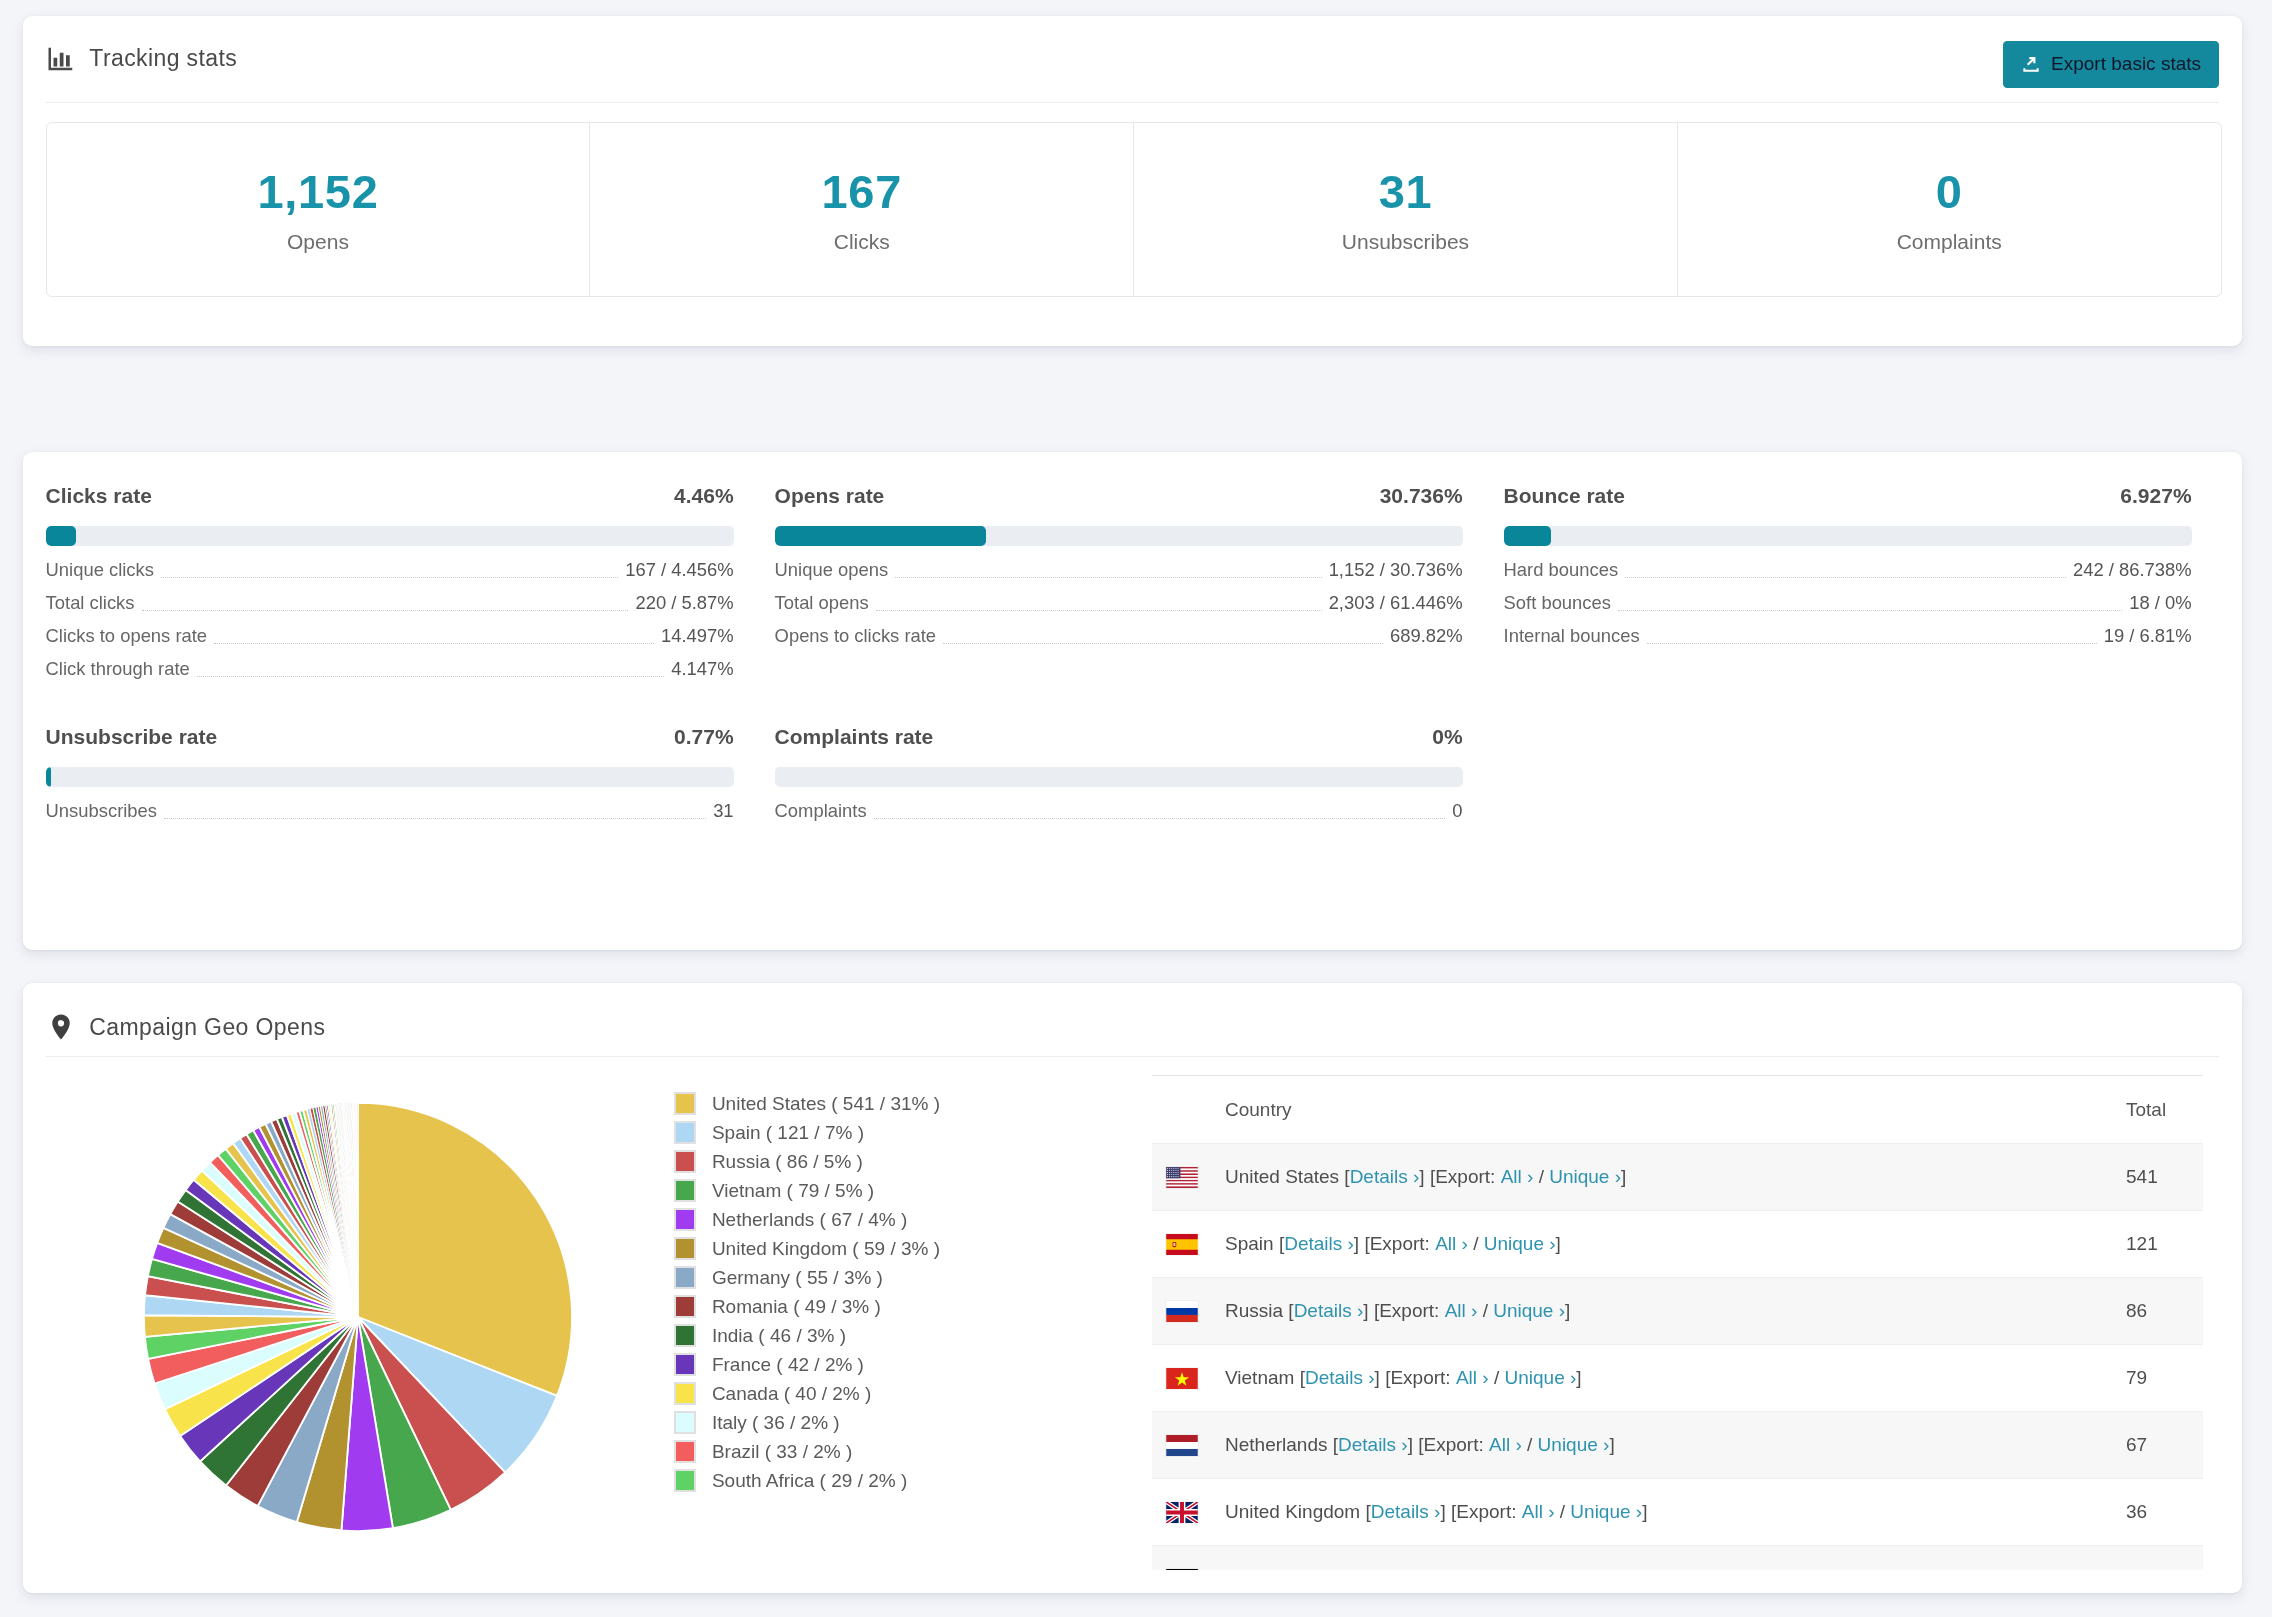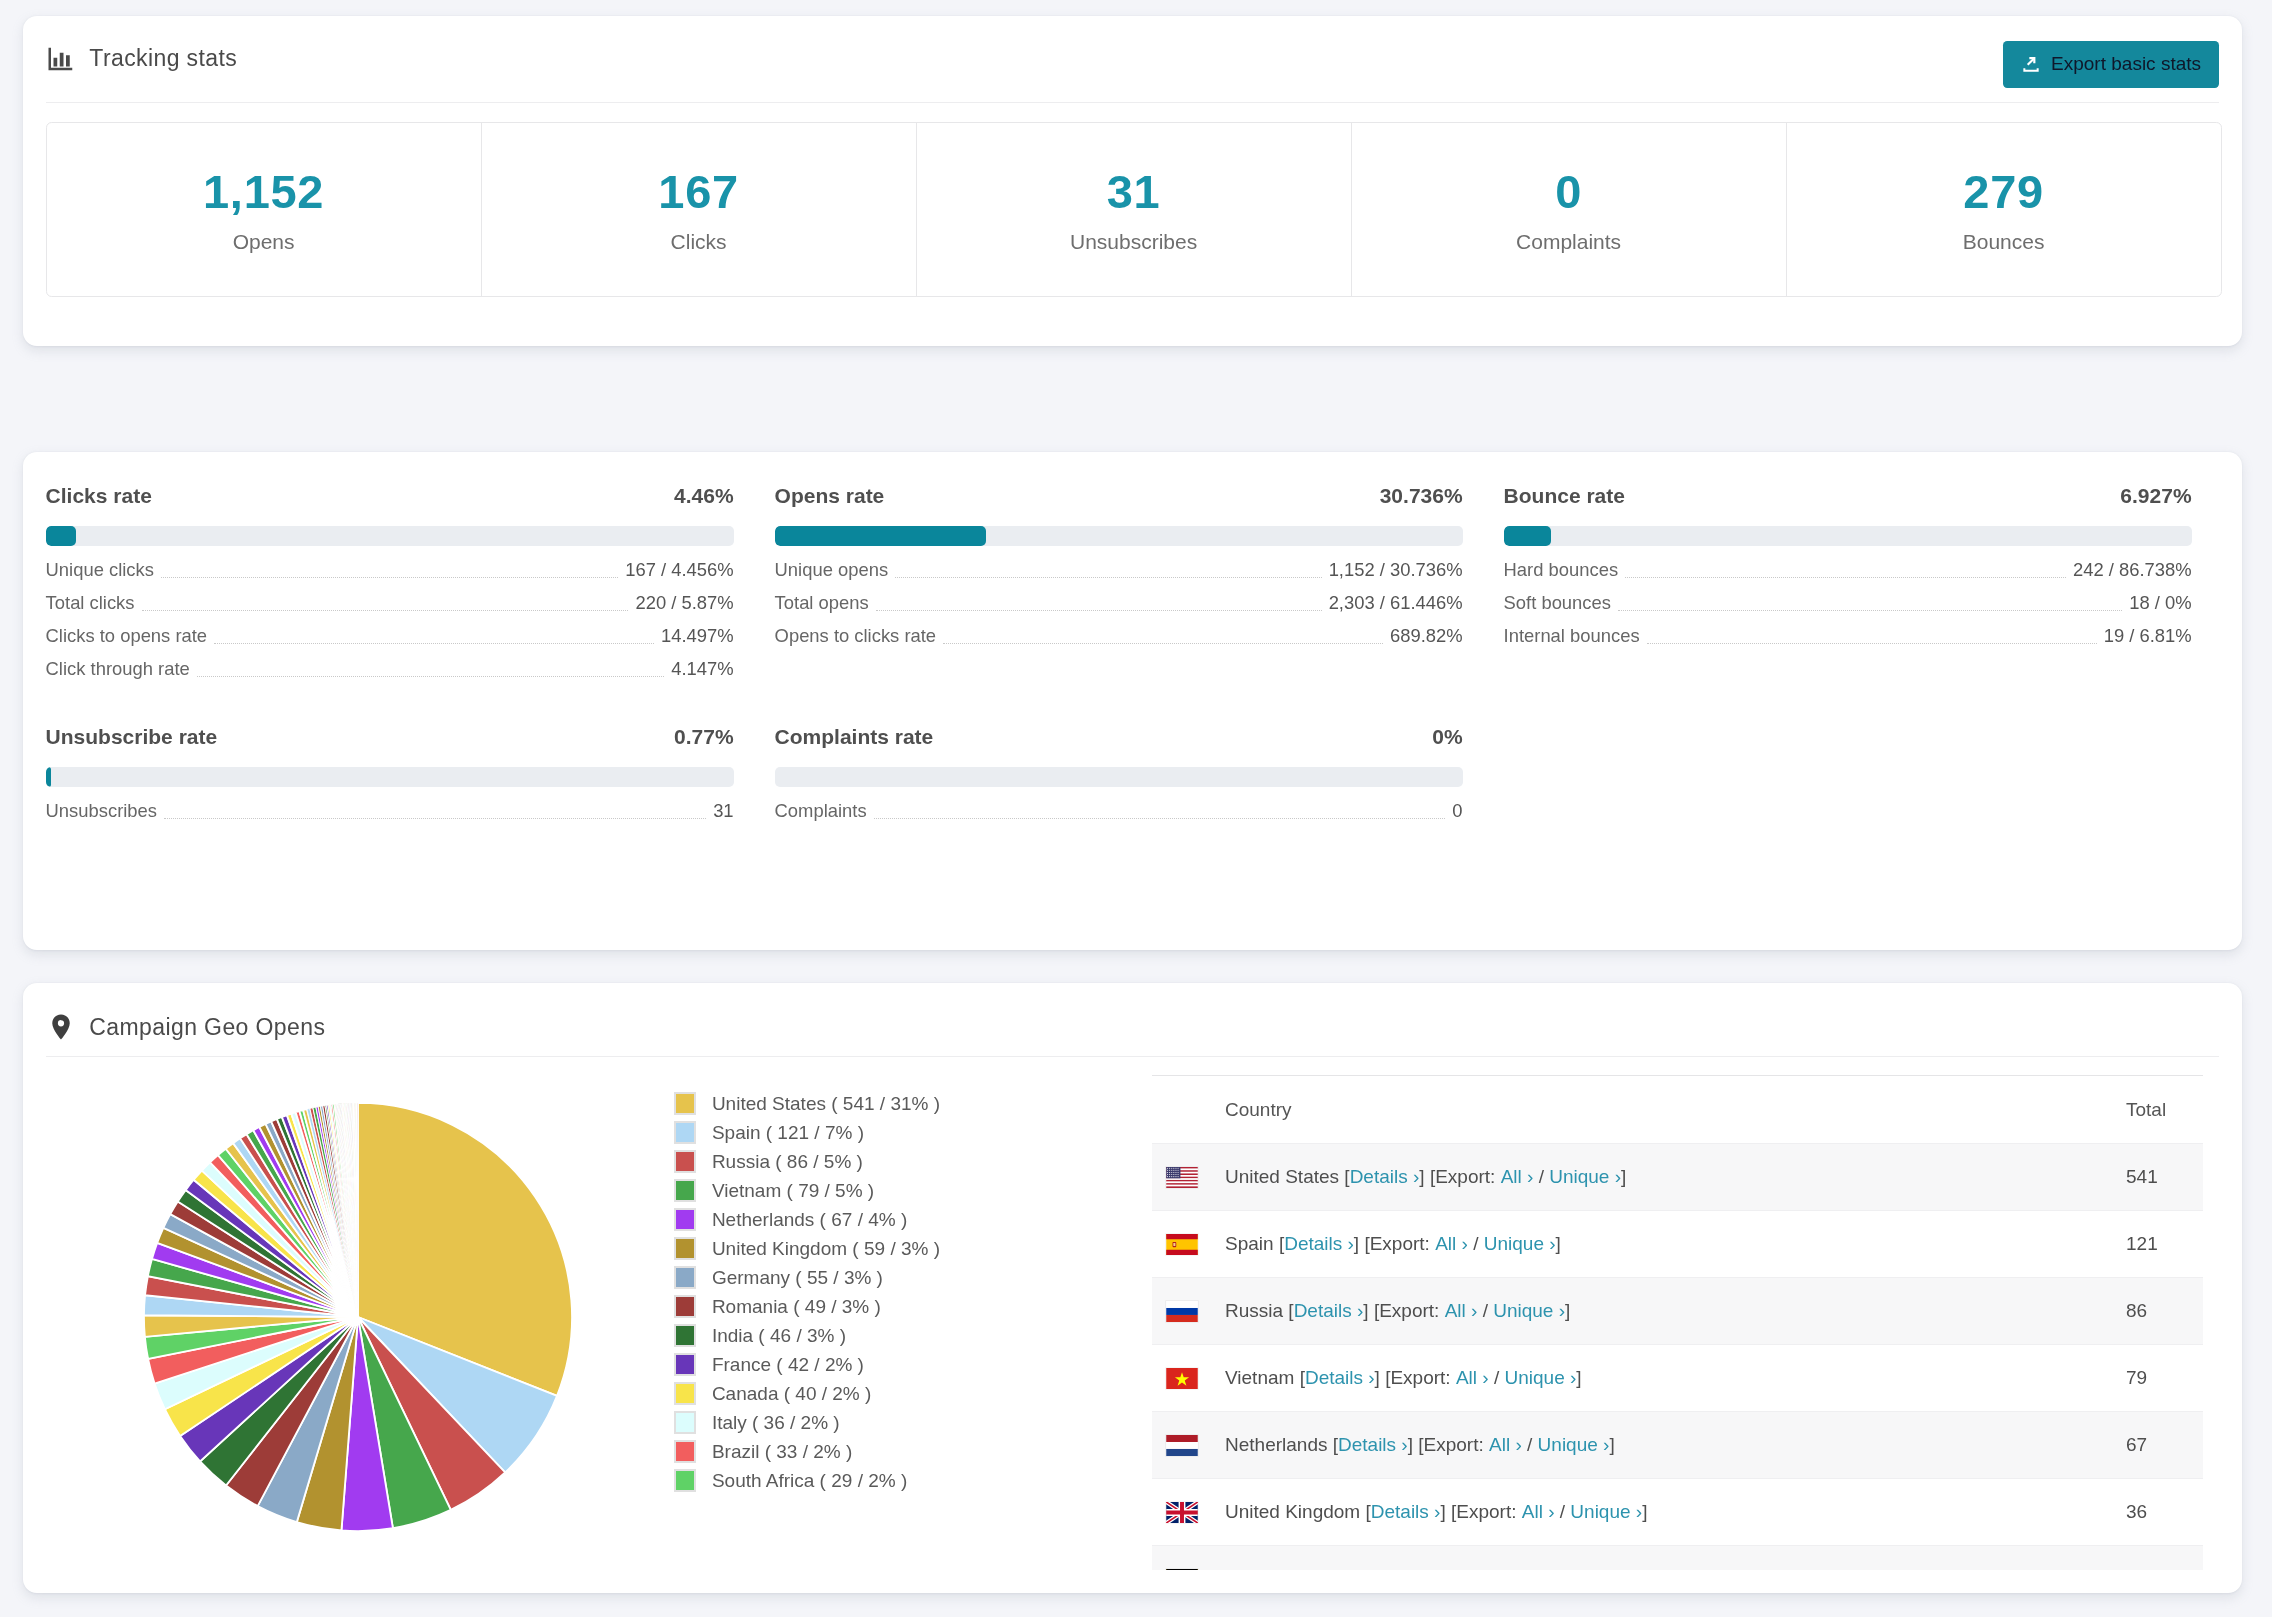--- a/index.html
+++ b/index.html
@@ -3,21 +3,21 @@
 <meta charset="utf-8">
 <style>
   html,body{margin:0;padding:0;}
   body{
     width:2273px;height:1618px;position:relative;overflow:hidden;
     background:#F4F5F9;
     font-family:"Liberation Sans", sans-serif;
     color:#4A4A4A;
   }
   .card{
-    position:absolute;background:#fff;border-radius:14px;
+    position:absolute;background:#fff;border-radius:9px;
     box-shadow:0 4.2px 11.3px rgba(140,152,164,.20), 0 0.7px 2.1px rgba(140,152,164,.12);
   }
   
   #card-tracking{left:23px;top:15.5px;width:2219px;height:330px;}
   .card-head{position:absolute;left:22.6px;right:22.6px;top:0;height:86px;display:flex;align-items:center;}
   .head-icon{width:31px;height:31px;margin-right:12.7px;display:inline-flex;align-items:center;justify-content:center;}
   .head-icon svg{width:30px;height:30px;}
   h1.title,h2.title{font-size:23px;font-weight:400;color:#4A4A4A;margin:0;letter-spacing:0.4px;}
   .btn-export{
     position:absolute;right:0;top:25.4px;height:47px;padding:0 18.4px;
@@ -104,24 +104,20 @@
           <div class="stat-value" style="color: rgb(25, 147, 169);">167</div>
           <div class="stat-label">Clicks</div>
         </div>
         <div class="stat-cell">
           <div class="stat-value" style="color: rgb(25, 147, 169);">31</div>
           <div class="stat-label">Unsubscribes</div>
         </div>
         <div class="stat-cell">
           <div class="stat-value" style="color: rgb(25, 147, 169);">0</div>
           <div class="stat-label">Complaints</div>
-        </div>
-        <div class="stat-cell">
-          <div class="stat-value" style="color: rgb(25, 147, 169);">279</div>
-          <div class="stat-label">Bounces</div>
         </div>
       </div>
   </section>
 
   <section class="card" id="card-rates">
     <div class="rates-grid" id="rates-grid">
         <div>
           <div class="rate-head">
             <span class="rate-title">Clicks rate</span>
             <span class="rate-value">4.46%</span>

